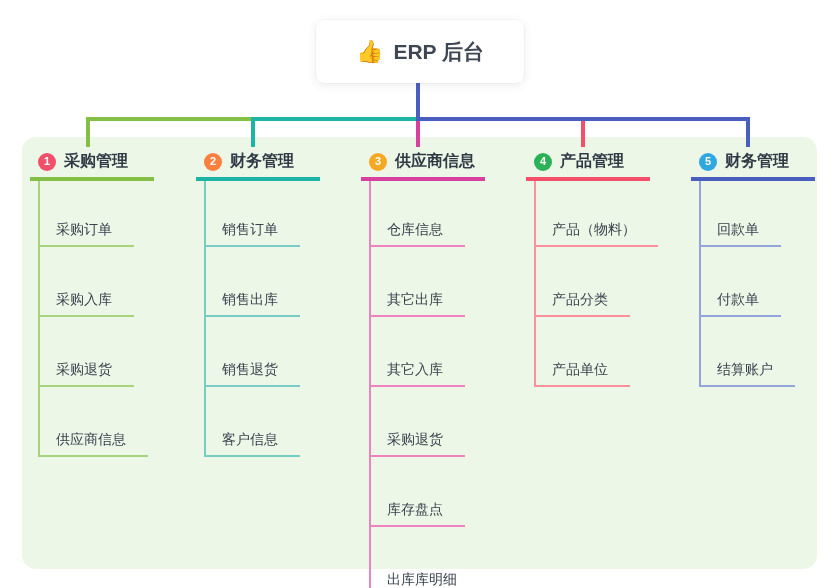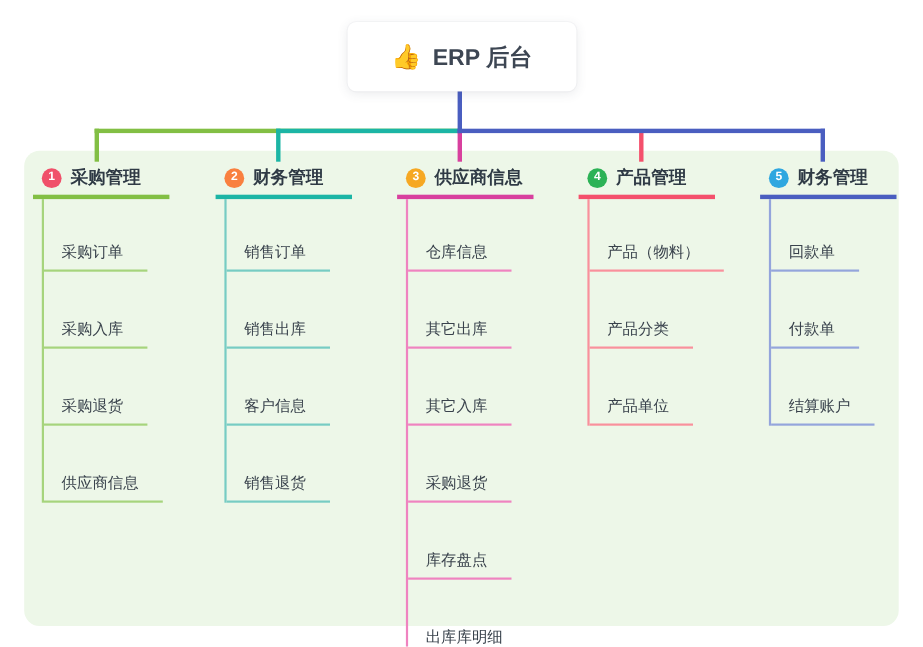--- a/index.html
+++ b/index.html
@@ -100,24 +100,24 @@
       <span class="branch-title">财务管理</span>
     </div>
     <div class="children">
       <div class="child">
           <span class="child-label">销售订单</span>
         </div>
       <div class="child">
           <span class="child-label">销售出库</span>
         </div>
       <div class="child">
-          <span class="child-label">客户信息</span>
+          <span class="child-label">销售退货</span>
         </div>
       <div class="child">
-          <span class="child-label">销售退货</span>
+          <span class="child-label">客户信息</span>
         </div>
     </div>
   </div>
 
   <div class="branch" style="left: 361px; --main: #d8409e; --child: #ef83c0; --badge: #f6a823;">
     <div class="branch-header">
       <span class="badge">3</span>
       <span class="branch-title">供应商信息</span>
     </div>
     <div class="children">

